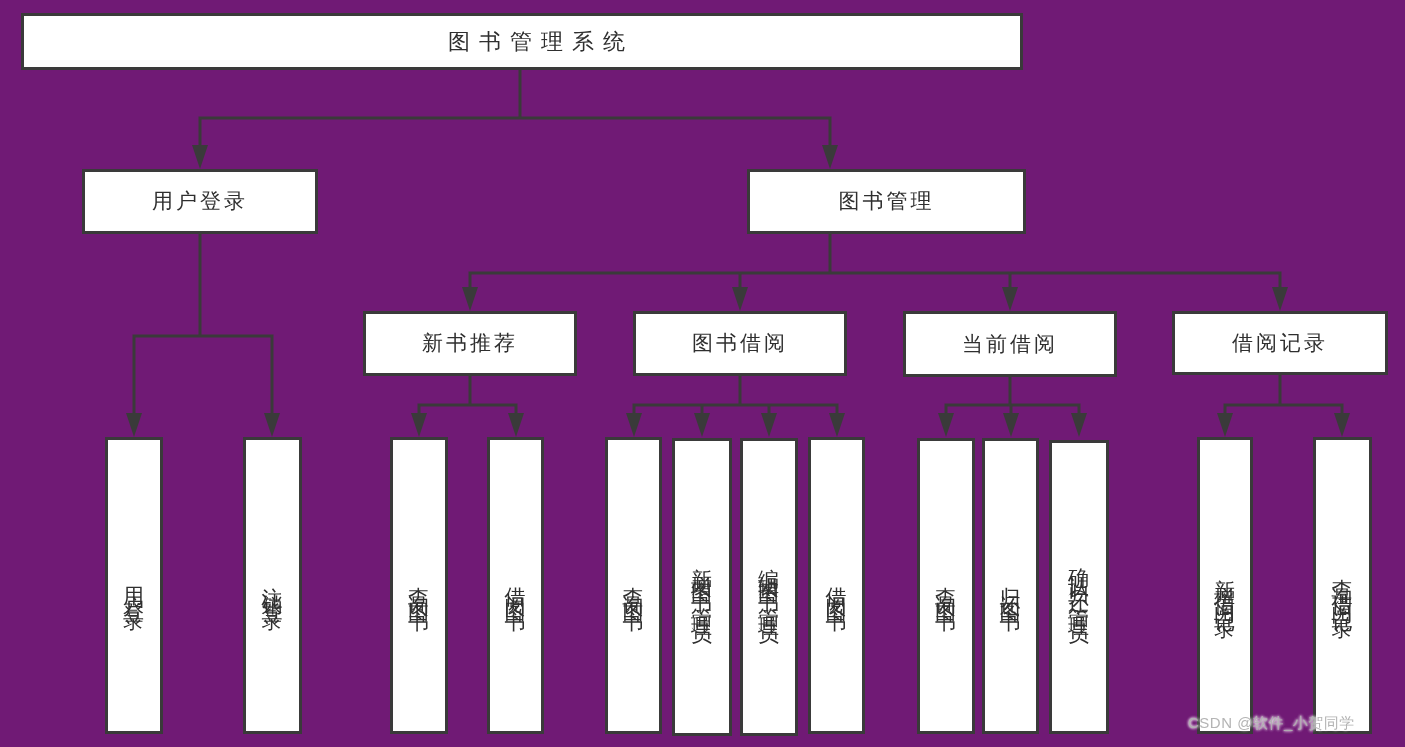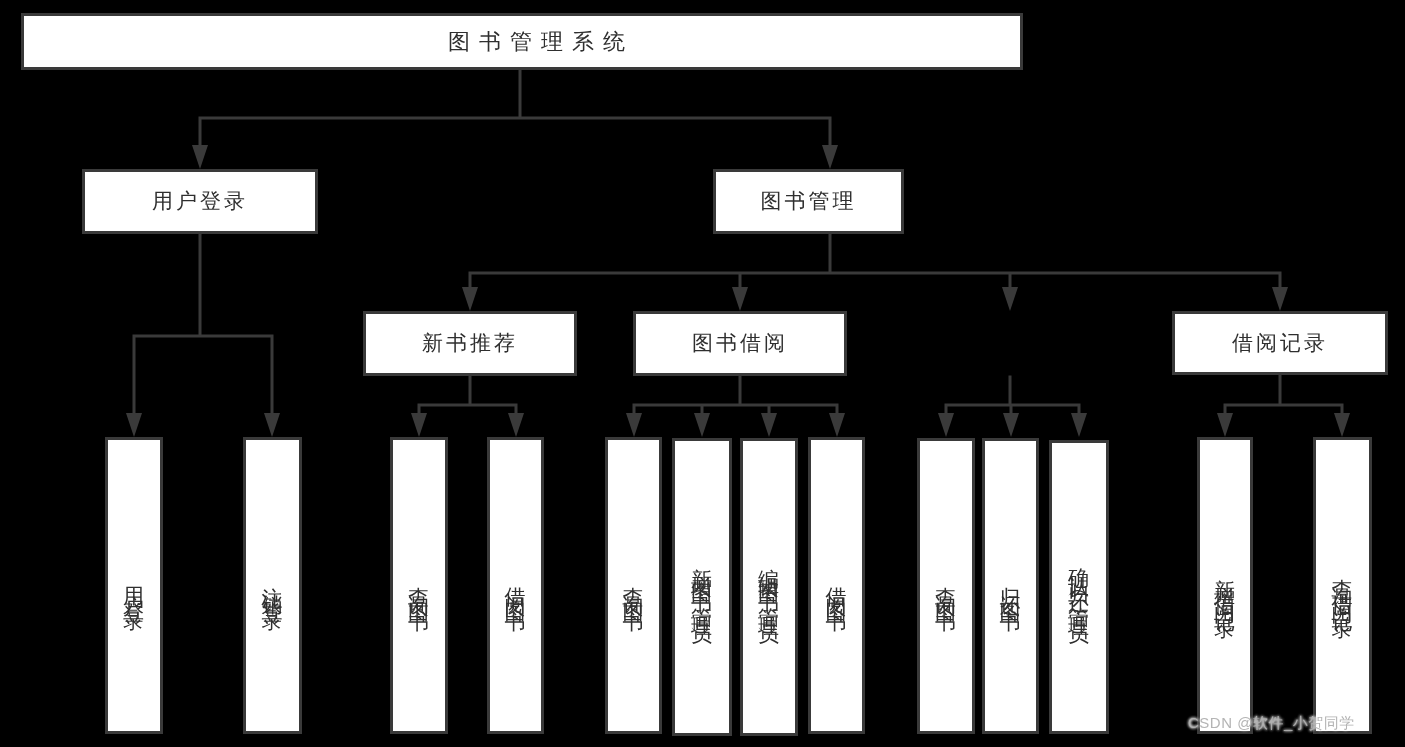--- a/index.html
+++ b/index.html
@@ -1,17 +1,17 @@
 <!DOCTYPE html>
 <html><head>
 <meta charset="utf-8">
 <style>
   html,body{margin:0;padding:0;background:#ffffff;}
   #canvas{
-    position:relative;width:1405px;height:747px;background:#000000;overflow:hidden;
+    position:relative;width:1405px;height:747px;background:#701a75;overflow:hidden;
     font-family:"Liberation Sans","DejaVu Sans",sans-serif;color:#2f2f2f;
   }
   svg.wires{position:absolute;left:0;top:0;z-index:1;}
   .node{
     position:absolute;box-sizing:border-box;background:#ffffff;
     border:3px solid #3a3a3a;display:flex;align-items:center;justify-content:center;
     z-index:2;
   }
   .node span{display:block;line-height:1.25;white-space:nowrap;}
   .lvl span{font-size:21px;letter-spacing:3px;}
@@ -94,29 +94,32 @@
     </g>
   </svg>
 
   <div class="node root-node" style="left:21px;top:13px;width:1002px;height:57px">
     <span>图书管理系统</span>
   </div>
 
   <div class="node lvl" style="left:82px;top:169px;width:236px;height:65px">
     <span>用户登录</span>
   </div>
-  <div class="node lvl" style="left:713px;top:169px;width:191px;height:65px">
+  <div class="node lvl" style="left:747px;top:169px;width:279px;height:65px">
     <span>图书管理</span>
   </div>
 
   <div class="node lvl" style="left:363px;top:311px;width:214px;height:65px">
     <span>新书推荐</span>
   </div>
   <div class="node lvl" style="left:633px;top:311px;width:214px;height:65px">
     <span>图书借阅</span>
+  </div>
+  <div class="node lvl" style="left:903px;top:311px;width:214px;height:66px">
+    <span>当前借阅</span>
   </div>
   <div class="node lvl" style="left:1172px;top:311px;width:216px;height:64px">
     <span>借阅记录</span>
   </div>
 
   <div class="node vert" style="left:105px;top:437px;width:58px;height:297px">
     <span>用户登录</span>
   </div>
   <div class="node vert" style="left:243px;top:437px;width:59px;height:297px">
     <span>注销登录</span>

